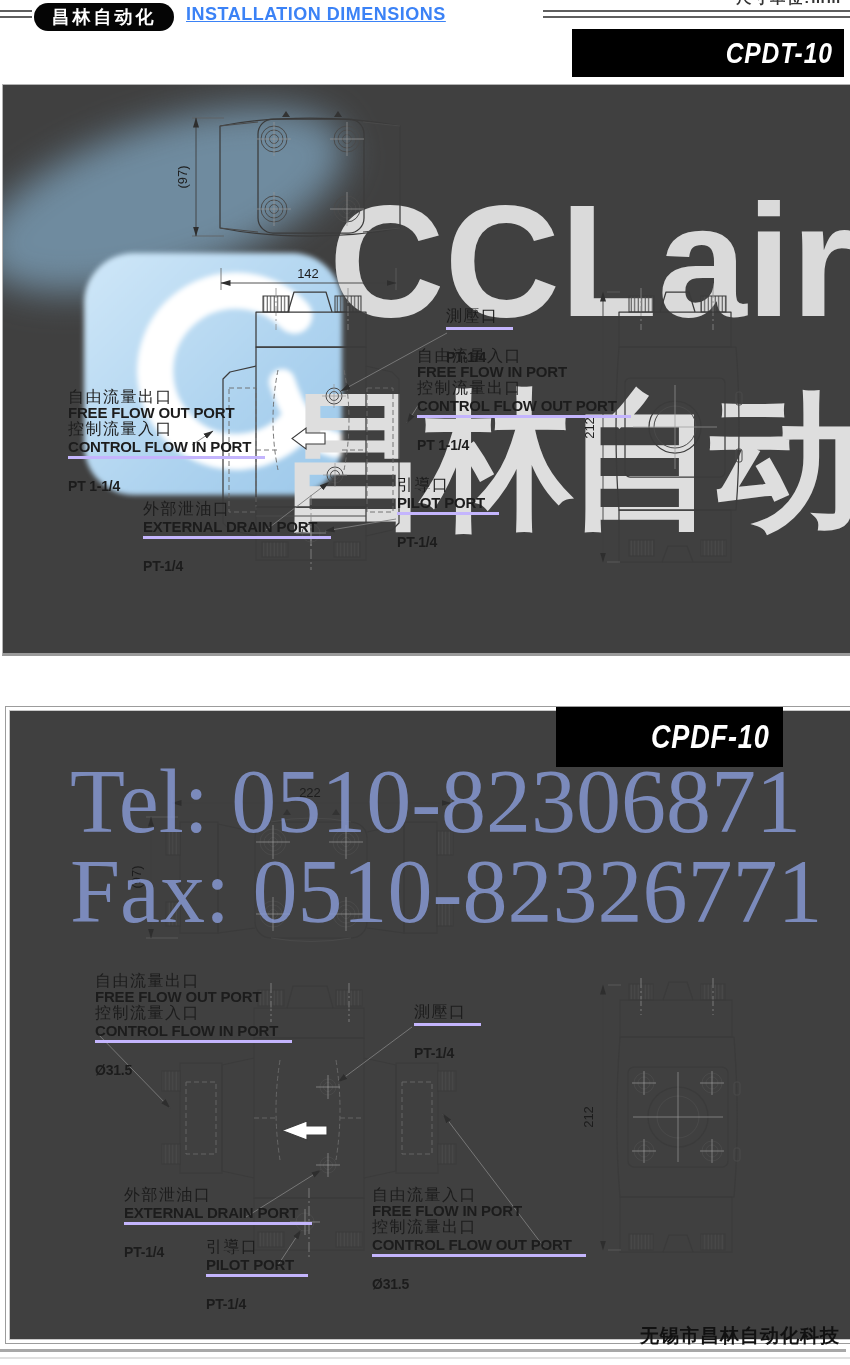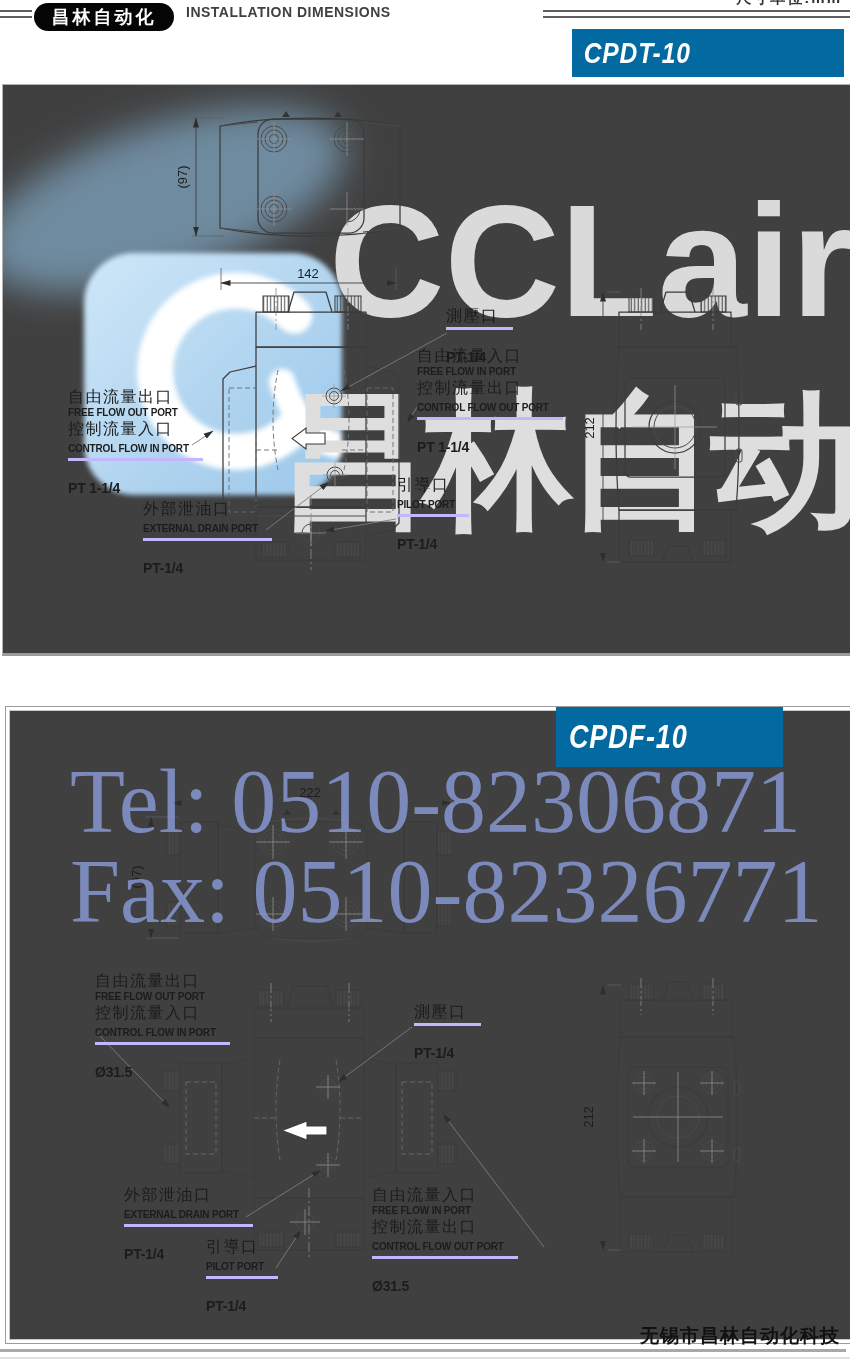--- a/index.html
+++ b/index.html
@@ -4,27 +4,27 @@
 <style>
   html,body{margin:0;padding:0;}
   body{width:850px;height:1365px;position:relative;background:#fff;overflow:hidden;
        font-family:"Liberation Sans","DejaVu Sans",sans-serif;}
 
   
   .hline{position:absolute;height:2px;background:#5f5f5f;z-index:20;}
   .badge{position:absolute;left:34px;top:3px;width:140px;height:28px;background:#050505;
          border-radius:14px;color:#fff;font-size:18px;font-weight:700;letter-spacing:3px;
          display:flex;align-items:center;justify-content:center;z-index:21;}
-  .hdr-title{position:absolute;left:186px;top:4px;font-size:14px;font-weight:800;
-         color:#404040;letter-spacing:.5px;z-index:21;white-space:nowrap;}
+  .hdr-title{position:absolute;left:186px;top:4px;font-size:18px;font-weight:800;
+         color:#3b82f6;letter-spacing:.5px;z-index:21;white-space:nowrap;text-decoration:underline;}
   .corner-frag{position:absolute;right:8px;top:0;height:7px;overflow:hidden;z-index:21;}
   .corner-frag span{display:block;margin-top:-11px;font-size:15px;font-weight:700;color:#333;letter-spacing:2px;}
 
   
-  .model-tag{position:absolute;background:#0369a1;display:flex;align-items:center;justify-content:flex-start;z-index:6;}
+  .model-tag{position:absolute;background:#000000;display:flex;align-items:center;justify-content:flex-end;z-index:6;}
   .model-tag .mt{color:#fff;font-weight:800;font-style:italic;white-space:nowrap;transform:scaleX(.82);letter-spacing:1px;}
   .tag1{left:572px;top:29px;width:272px;height:48px;}
   .tag1 .mt{font-size:30px;}
   .tag2{left:556px;top:707px;width:227px;height:60px;}
   .tag2 .mt{font-size:33px;}
 
   
   .sec{position:absolute;overflow:hidden;z-index:1;background:#404040;padding-left:48px;}
   .sec1{left:2px;top:84px;width:842px;height:568px;border:1px solid #b3b3b3;border-bottom:3px solid #9a9a9a;}
   .sec2{left:5px;top:706px;width:839px;height:636px;border:1px solid #9c9c9c;
@@ -55,21 +55,21 @@
   .cross{stroke:#9a9a9a;stroke-width:.7;}
   .dimline{stroke:#3f3f3f;stroke-width:.9;fill:none;}
   .ext{stroke:#5f5f5f;stroke-width:.8;}
   .leader{stroke:#7d7d7d;stroke-width:.9;fill:none;}
   .dim{font-family:"Liberation Sans","DejaVu Sans",sans-serif;font-size:13px;fill:#1d1d1d;}
   .whitefill{fill:#fff;}
 
   
   .ann{position:absolute;z-index:10;color:#1c1c1c;white-space:nowrap;}
   .ann .cn{font-size:16px;line-height:18px;letter-spacing:1.5px;}
-  .ann .en{font-size:10px;line-height:14px;font-weight:700;letter-spacing:-.2px;}
+  .ann .en{font-size:15px;line-height:14px;font-weight:700;letter-spacing:-.2px;}
   .ann .u{display:inline-block;border-bottom:3px solid #c4b5fd;padding:0 14px 2px 0;}
   .ann .sz{font-size:14px;line-height:16px;font-weight:700;margin-top:19px;}
 
   
   .footer-company{position:absolute;left:400px;top:1323px;width:440px;text-align:right;
         font-size:19px;font-weight:700;color:#111;letter-spacing:1px;z-index:20;}
   .footer-line{position:absolute;left:0;top:1349px;width:846px;height:3px;background:#a8a8a8;z-index:19;}
   .footer-line2{position:absolute;left:0;top:1357px;width:850px;height:2px;background:#e0e0e0;z-index:19;}
 </style>
 </head>

